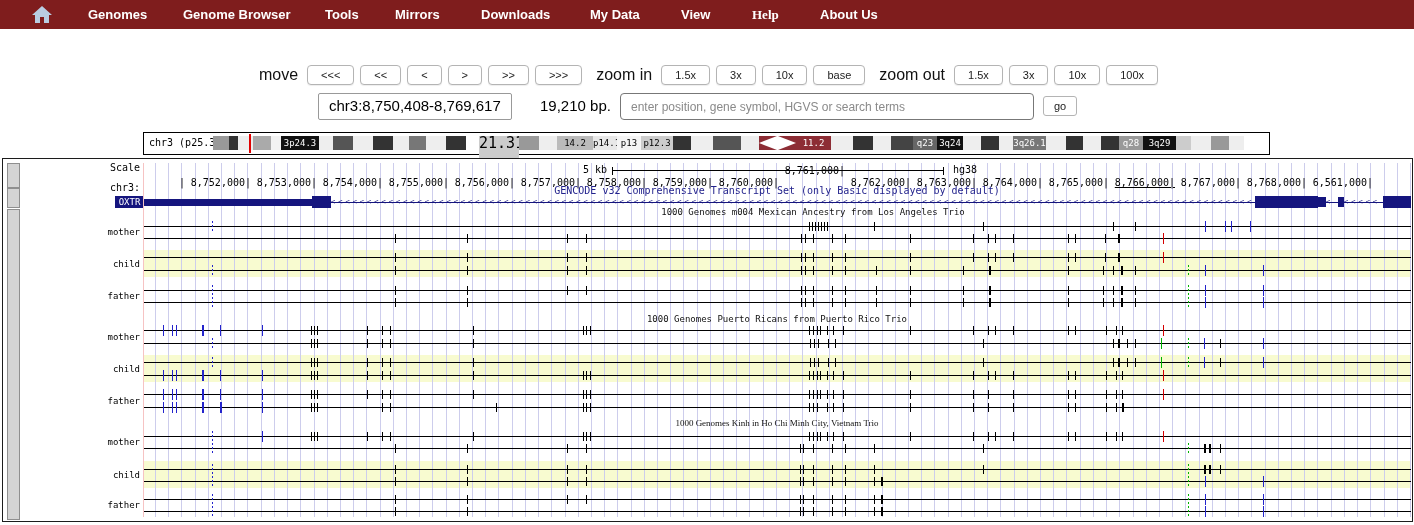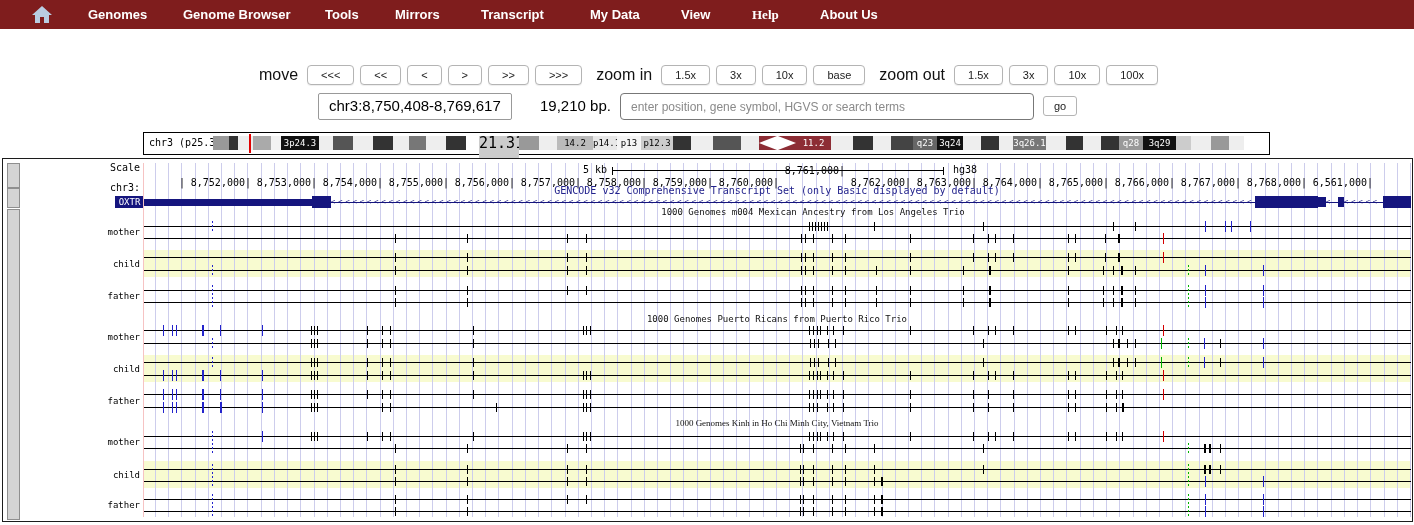--- a/index.html
+++ b/index.html
@@ -37,21 +37,21 @@
     <div class="home">
       <svg width="22" height="19" viewBox="0 0 22 19">
         <polygon points="11,1 21,10 18,10 18,18 13,18 13,12 9,12 9,18 4,18 4,10 1,10" fill="#b9cde2"></polygon>
       </svg>
     </div>
     <div id="nav-items">
         <span class="nav-item" style="left: 88px;">Genomes</span>
         <span class="nav-item" style="left: 183px;">Genome Browser</span>
         <span class="nav-item" style="left: 325px;">Tools</span>
         <span class="nav-item" style="left: 395px;">Mirrors</span>
-        <span class="nav-item" style="left: 481px;">Transcript</span>
+        <span class="nav-item" style="left: 481px;">Downloads</span>
         <span class="nav-item" style="left: 590px;">My Data</span>
         <span class="nav-item" style="left: 681px;">View</span>
         <span class="nav-item" style="left: 752px; font-family: Liberation Serif, serif;">Help</span>
         <span class="nav-item" style="left: 820px;">About Us</span>
       </div>
   </div>
 
 
   <div class="controls">
     <span class="ctl-label">move</span>
@@ -160,21 +160,21 @@
           <div class="mono" style="position: absolute; left: 292px; top: 14px; width: 80px; text-align: right; font-size: 10px; color: rgb(0, 0, 0); white-space: pre;">8,756,000|</div>
           <div class="mono" style="position: absolute; left: 358px; top: 14px; width: 80px; text-align: right; font-size: 10px; color: rgb(0, 0, 0); white-space: pre;">8,757,000|</div>
           <div class="mono" style="position: absolute; left: 424px; top: 14px; width: 80px; text-align: right; font-size: 10px; color: rgb(0, 0, 0); white-space: pre;">8,758,000|</div>
           <div class="mono" style="position: absolute; left: 490px; top: 14px; width: 80px; text-align: right; font-size: 10px; color: rgb(0, 0, 0); white-space: pre;">8,759,000|</div>
           <div class="mono" style="position: absolute; left: 556px; top: 14px; width: 80px; text-align: right; font-size: 10px; color: rgb(0, 0, 0); white-space: pre;">8,760,000|</div>
           <div class="mono" style="position: absolute; left: 622px; top: 2px; width: 80px; text-align: right; font-size: 10px; color: rgb(0, 0, 0); white-space: pre;">8,761,000|</div>
           <div class="mono" style="position: absolute; left: 688px; top: 14px; width: 80px; text-align: right; font-size: 10px; color: rgb(0, 0, 0); white-space: pre;">8,762,000|</div>
           <div class="mono" style="position: absolute; left: 754px; top: 14px; width: 80px; text-align: right; font-size: 10px; color: rgb(0, 0, 0); white-space: pre;">8,763,000|</div>
           <div class="mono" style="position: absolute; left: 820px; top: 14px; width: 80px; text-align: right; font-size: 10px; color: rgb(0, 0, 0); white-space: pre;">8,764,000|</div>
           <div class="mono" style="position: absolute; left: 886px; top: 14px; width: 80px; text-align: right; font-size: 10px; color: rgb(0, 0, 0); white-space: pre;">8,765,000|</div>
-          <div class="mono" style="position: absolute; left: 952px; top: 14px; width: 80px; text-align: right; font-size: 10px; color: rgb(0, 0, 0); white-space: pre;">8,766,000|</div>
+          <div class="mono" style="position: absolute; left: 952px; top: 14px; width: 80px; text-align: right; font-size: 10px; color: rgb(0, 0, 0); white-space: pre; text-decoration: underline;">8,766,000|</div>
           <div class="mono" style="position: absolute; left: 1018px; top: 14px; width: 80px; text-align: right; font-size: 10px; color: rgb(0, 0, 0); white-space: pre;">8,767,000|</div>
           <div class="mono" style="position: absolute; left: 1084px; top: 14px; width: 80px; text-align: right; font-size: 10px; color: rgb(0, 0, 0); white-space: pre;">8,768,000|</div>
           <div class="mono" style="position: absolute; left: 1150px; top: 14px; width: 80px; text-align: right; font-size: 10px; color: rgb(0, 0, 0); white-space: pre;">6,561,000|</div>
           <div class="mono" style="position: absolute; left: 384px; top: 1px; width: 80px; text-align: right; font-size: 10px; white-space: pre;">5 kb</div>
           <div style="position: absolute; left: 469px; top: 7px; width: 331px; height: 1px; background: rgb(0, 0, 0);"></div>
           <div style="position: absolute; left: 469px; top: 4px; width: 1px; height: 8px; background: rgb(0, 0, 0);"></div>
           <div style="position: absolute; left: 800px; top: 4px; width: 1px; height: 8px; background: rgb(0, 0, 0);"></div>
           <div class="mono" style="position: absolute; left: 810px; top: 1px; font-size: 10px; white-space: pre;">hg38</div>
         </div>
         <div class="mono" style="position: absolute; left: 0px; top: 22px; width: 1268px; text-align: center; font-size: 10px; color: rgb(34, 34, 140); z-index: 2; white-space: pre;">GENCODE v32 Comprehensive Transcript Set (only Basic displayed by default)</div>

